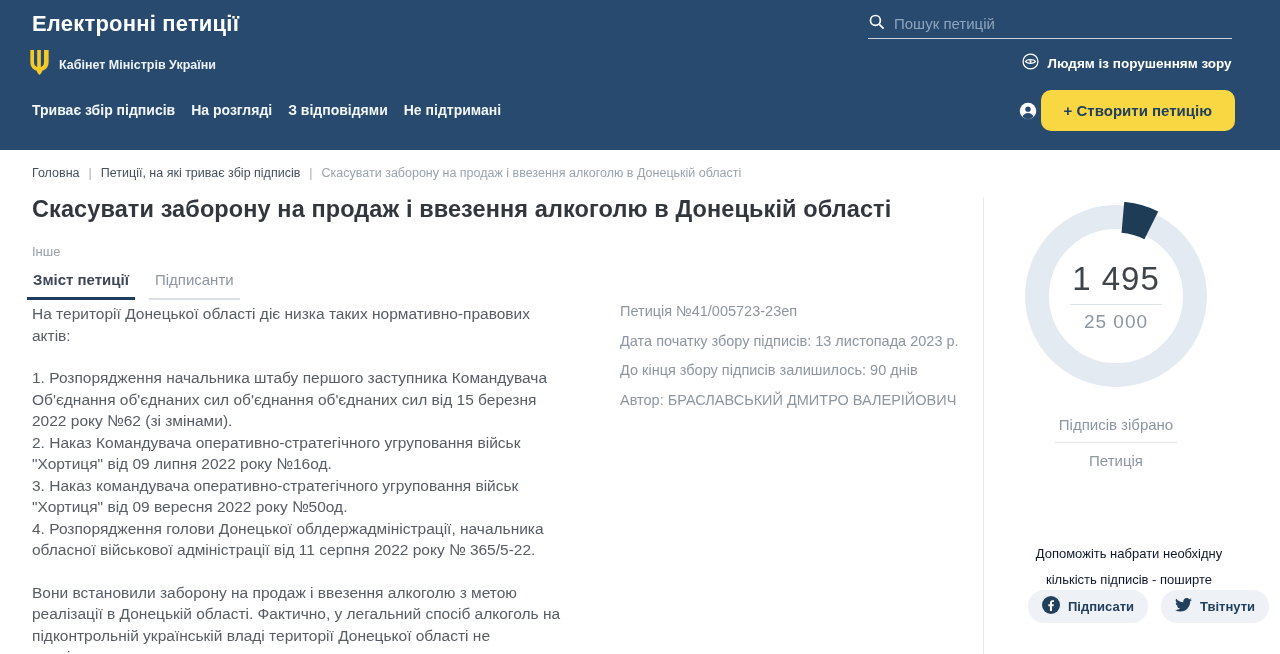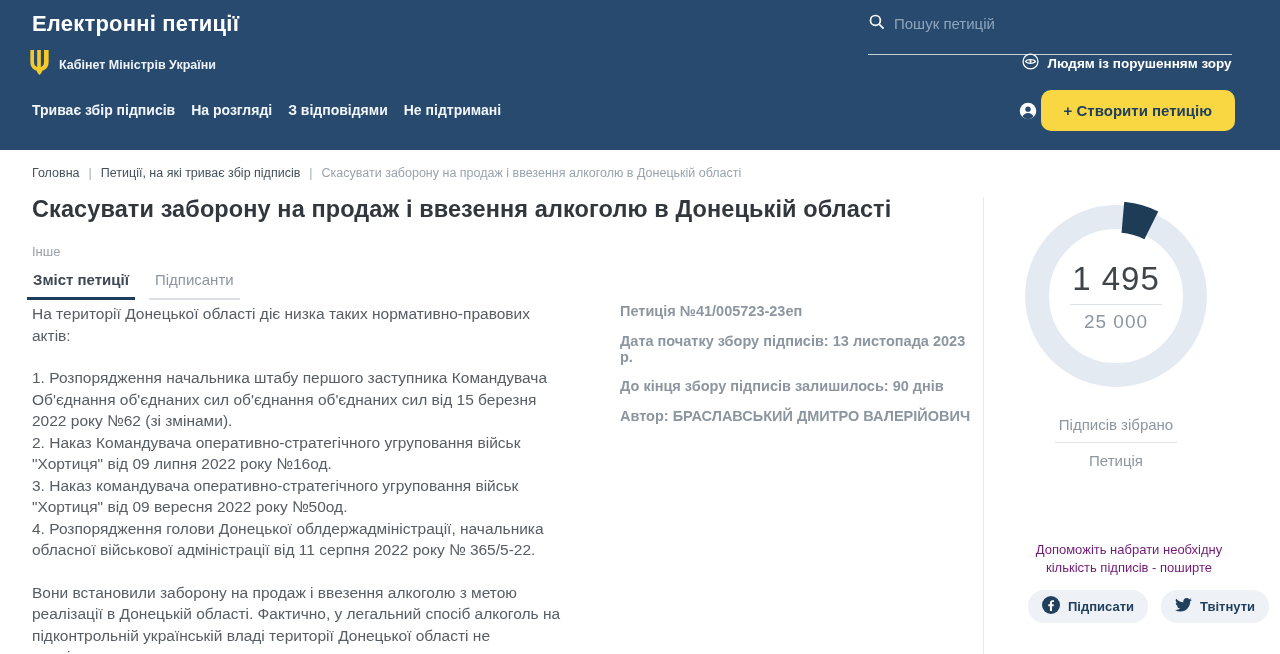--- a/index.html
+++ b/index.html
@@ -25,21 +25,21 @@
   .main-nav {
     position:absolute; left:32px; top:102px;
     display:flex; gap:16px;
   }
   .main-nav .nav-item {
     font-size:14px; font-weight:bold; color:#f2f6fa; cursor:pointer; white-space:nowrap;
   }
   .search-box {
     position:absolute; left:868px; top:13px; width:364px;
     display:flex; align-items:center; gap:9px;
-    border-bottom:1px solid rgba(255,255,255,.75); padding-bottom:20px;
+    border-bottom:1px solid rgba(255,255,255,.75); padding-bottom:4px;
   }
   .search-box input {
     flex:1; background:transparent; border:none; outline:none;
     font-family:"Liberation Sans", sans-serif;
     font-size:15px; color:#fff;
   }
   .search-box input::placeholder { color:#8ea4bc; }
   .util-row {
     position:absolute; top:53px; right:46px;
     display:flex; align-items:center; gap:28px;flex-direction:column;
@@ -80,21 +80,21 @@
   
   .petition-body {
     position:absolute; left:32px; top:303px; width:540px;
     font-size:15.5px; line-height:21.5px; color:#575d64;
   }
   .petition-body .para { margin-bottom:21px; }
   .petition-body .act { display:block; }
   
   .meta {
     position:absolute; left:620px; top:303px; width:360px;
-    font-size:14.5px; color:#8d96a0;font-weight:bold;
+    font-size:14.5px; color:#8d96a0;
   }
   .meta .meta-line { margin-bottom:13.5px; }
   
   .v-divider {
     position:absolute; left:983px; top:197px; width:1px; height:457px; background:#e6e9ed;
   }
   .donut-wrap { position:absolute; left:1022px; top:202px; width:188px; height:188px; }
   .donut-center {
     position:absolute; left:1022px; top:202px; width:188px; height:188px;
     display:flex; flex-direction:column; align-items:center; justify-content:center;
@@ -107,21 +107,21 @@
     font-size:15px; color:#8d96a0;
   }
   .sig-labels .label-divider { width:122px; height:1px; background:#e0e4e9; margin:9px auto; }
   .sign-btn {
     position:absolute; left:1032px; top:488px; width:194px; height:37px;
     background:#f9d742; color:#21405e; border:none; border-radius:8px; cursor:pointer;
     font-family:"Liberation Sans", sans-serif; font-size:15px; font-weight:bold;
   }
   .help-text {
     position:absolute; left:1026px; top:541px; width:206px;
-    text-align:center; font-size:13px; line-height:18px; color:#701a75;
+    text-align:center; font-size:13px; line-height:26px; color:#0f172a;
   }
   .share-row { position:absolute; left:1028px; top:590px; display:flex; gap:13px; }
   .share-pill {
     display:flex; align-items:center; gap:8px;
     background:#eef1f5; border:none; border-radius:16px; cursor:pointer;
     padding:6px 14px; font-family:"Liberation Sans", sans-serif;
     font-size:13px; font-weight:600; color:#21405e; white-space:nowrap;
   }
 </style>
 </head>

